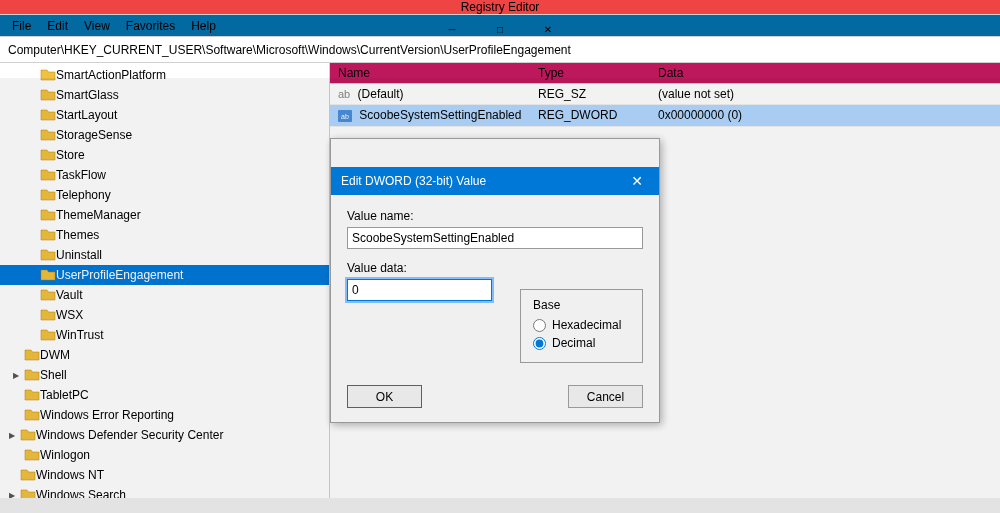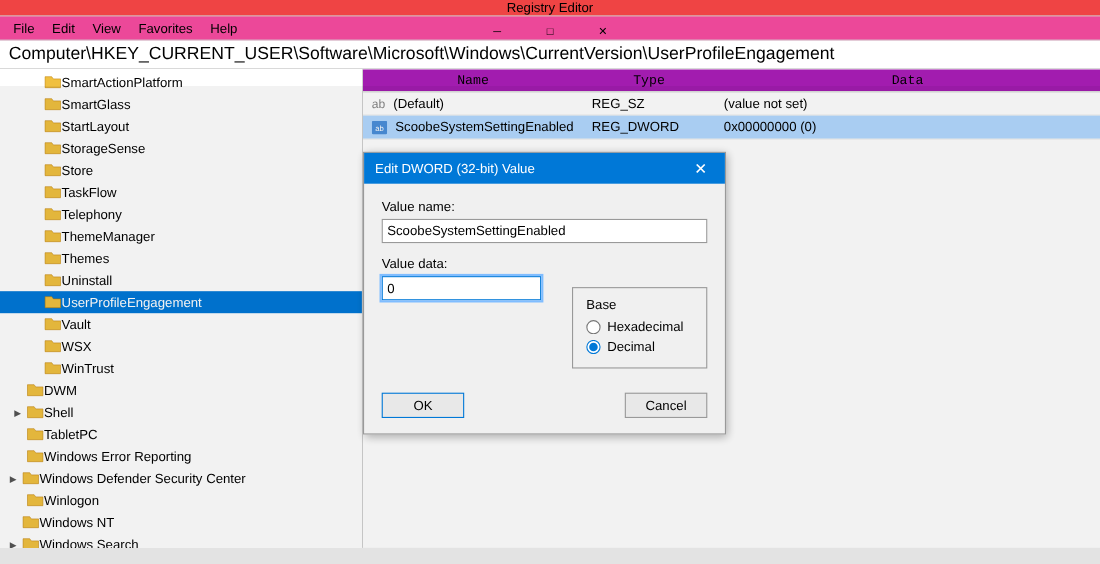--- a/index.html
+++ b/index.html
@@ -44,42 +44,42 @@
       cursor: pointer;
       font-size: 10px;
       display: flex;
       align-items: center;
       justify-content: center;
     }
 
     
     .menu-bar {
       display: flex;
-      background: #ec4899;
+      background: #0369a1;
       height: 22px;
       padding: 0 4px;
       border-bottom: 1px solid #d0d0d0;
     }
     .menu-item {
       padding: 2px 8px;
       cursor: pointer;
       font-size: 12px;
       display: flex;
       align-items: center;
     }
 
     
     .address-bar {
       background: #fff;
       height: 26px;
       display: flex;
       align-items: center;
       padding: 0 8px;
       border-bottom: 1px solid #d0d0d0;
-      font-size: 16px;
+      font-size: 12px;
     }
 
     
     .main-content {
       display: flex;
       height: calc(513px - 78px);
     }
 
     
     .tree-panel {
@@ -127,29 +127,28 @@
       flex: 1;
       background: #fff;
       overflow-y: auto;
     }
 
     .registry-table {
       width: 100%;
       border-collapse: collapse;
     }
     .registry-table th {
-      background: #a21caf;
+      background: #be185d;
       border-bottom: 1px solid #d0d0d0;
       padding: 3px 8px;
-      text-align: center;
+      text-align: left;
       font-weight: normal;
       font-size: 12px;
       position: sticky;
       top: 0;
-      font-family: Liberation Mono, monospace;
     }
     .registry-table td {
       padding: 3px 8px;
       border-bottom: 1px solid #f0f0f0;
       font-size: 12px;
     }
     .highlighted { background: #b3d9ff !important; }
 
     
     .tree-panel::-webkit-scrollbar { width: 8px; }
@@ -182,20 +181,21 @@
     }
     .dialog-title-bar {
       background: #0078d7;
       color: white;
       height: 28px;
       display: flex;
       align-items: center;
       padding: 0 10px;
       font-size: 12px;
       font-weight: normal;
+      margin-top: 28px;
     }
     .dialog-title-text { flex: 1; }
     .dialog-close-btn {
       width: 24px;
       height: 24px;
       background: transparent;
       border: none;
       color: white;
       cursor: pointer;
       font-size: 14px;

